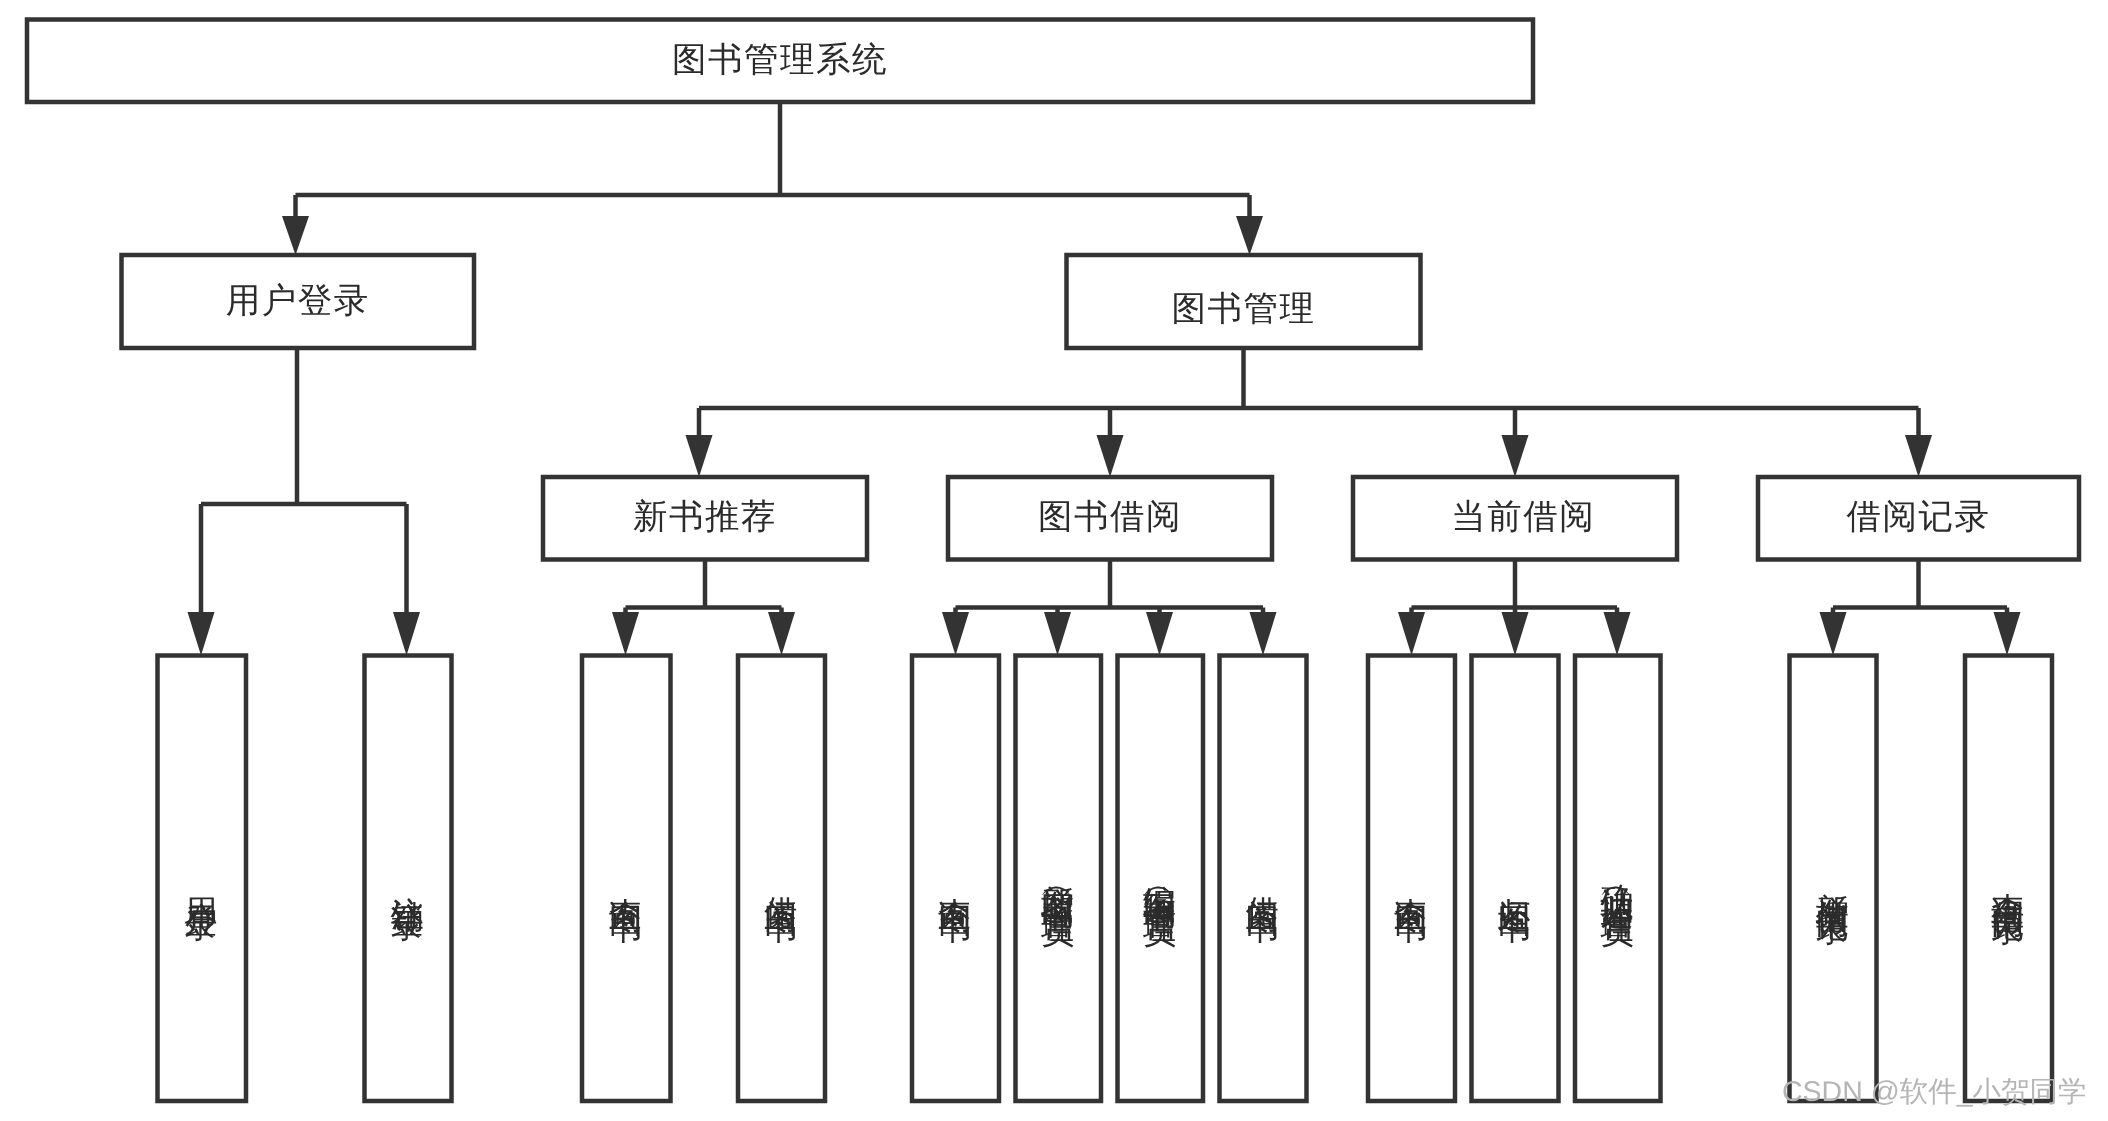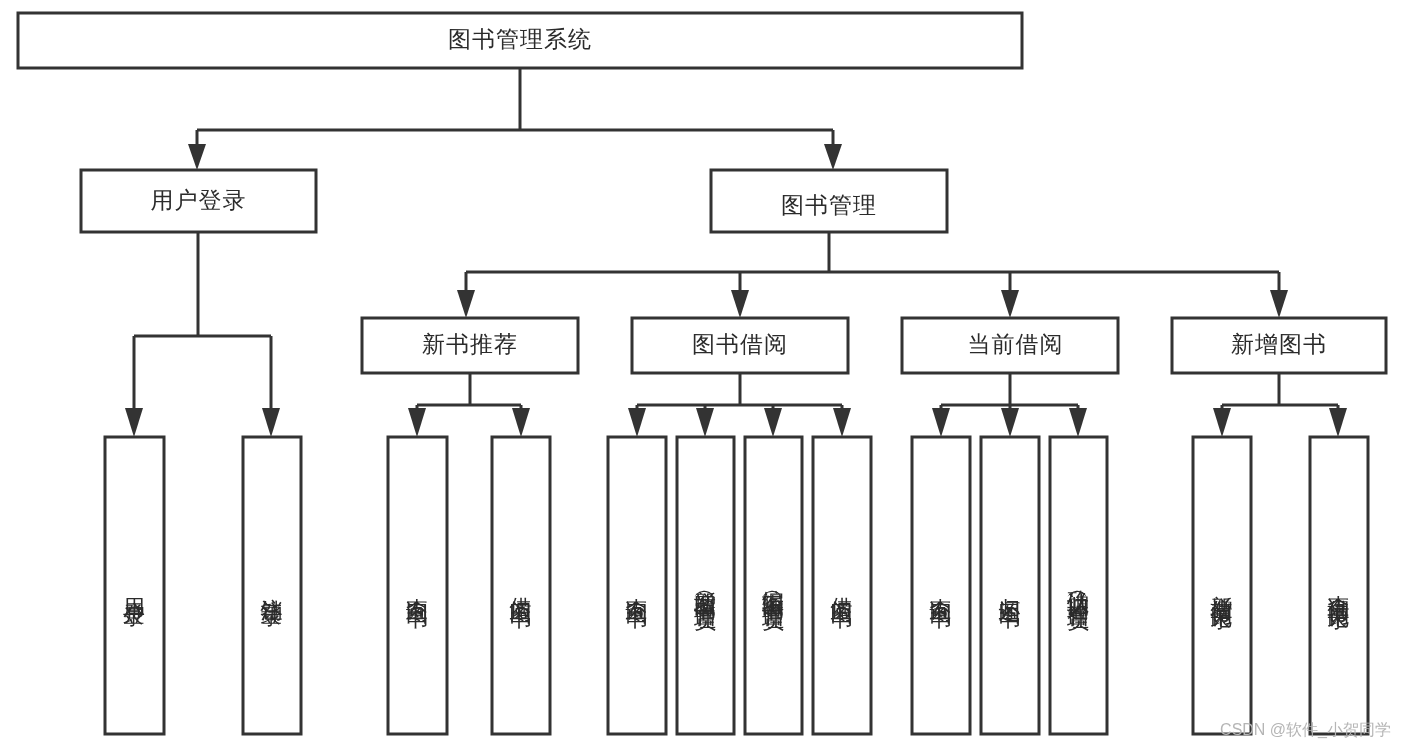--- a/index.html
+++ b/index.html
@@ -57,21 +57,21 @@
     writing-mode: vertical-rl;
     text-orientation: upright;
     font-size: 22px;
     letter-spacing: 3px;
   }
   .watermark {
     position: absolute;
     right: 14px;
     bottom: 6px;
     color: #b5b5b5;
-    font-size: 16px;
+    font-size: 19px;
     font-family: "Liberation Sans", "DejaVu Sans", sans-serif;
     white-space: nowrap;
     pointer-events: none;
   }
 </style>
 </head>
 <body>
 
 <div id="diagram-root">
 
@@ -180,21 +180,21 @@
   </svg>
 
   <div class="node-label" style="left:18px; top:13px; width:1004px; height:55px;">图书管理系统</div>
 
   <div class="node-label" style="left:81px; top:170px; width:235px; height:62px;">用户登录</div>
   <div class="node-label" style="left:711px; top:170px; width:236px; height:72px;">图书管理</div>
 
   <div class="node-label" style="left:632px; top:318px; width:216px; height:55px;">图书借阅</div>
   <div class="node-label" style="left:362px; top:318px; width:216px; height:55px;">新书推荐</div>
   <div class="node-label" style="left:902px; top:318px; width:227px; height:55px;">当前借阅</div>
-  <div class="node-label" style="left:1172px; top:318px; width:214px; height:55px;">新增图书</div>
+  <div class="node-label" style="left:1172px; top:318px; width:214px; height:55px;">借阅记录</div>
 
   <div class="node-label vertical" style="left:105px; top:437px; width:59px; height:297px;">用户登录</div>
   <div class="node-label vertical" style="left:243px; top:437px; width:58px; height:297px;">注销登录</div>
 
   <div class="node-label vertical" style="left:388px; top:437px; width:59px; height:297px;">查询图书</div>
   <div class="node-label vertical" style="left:492px; top:437px; width:58px; height:297px;">借阅图书</div>
 
   <div class="node-label vertical" style="left:608px; top:437px; width:58px; height:297px;">查询图书</div>
   <div class="node-label vertical" style="left:677px; top:437px; width:57px; height:297px;">新增图书（管理员）</div>
   <div class="node-label vertical" style="left:745px; top:437px; width:57px; height:297px;">编辑图书（管理员）</div>

